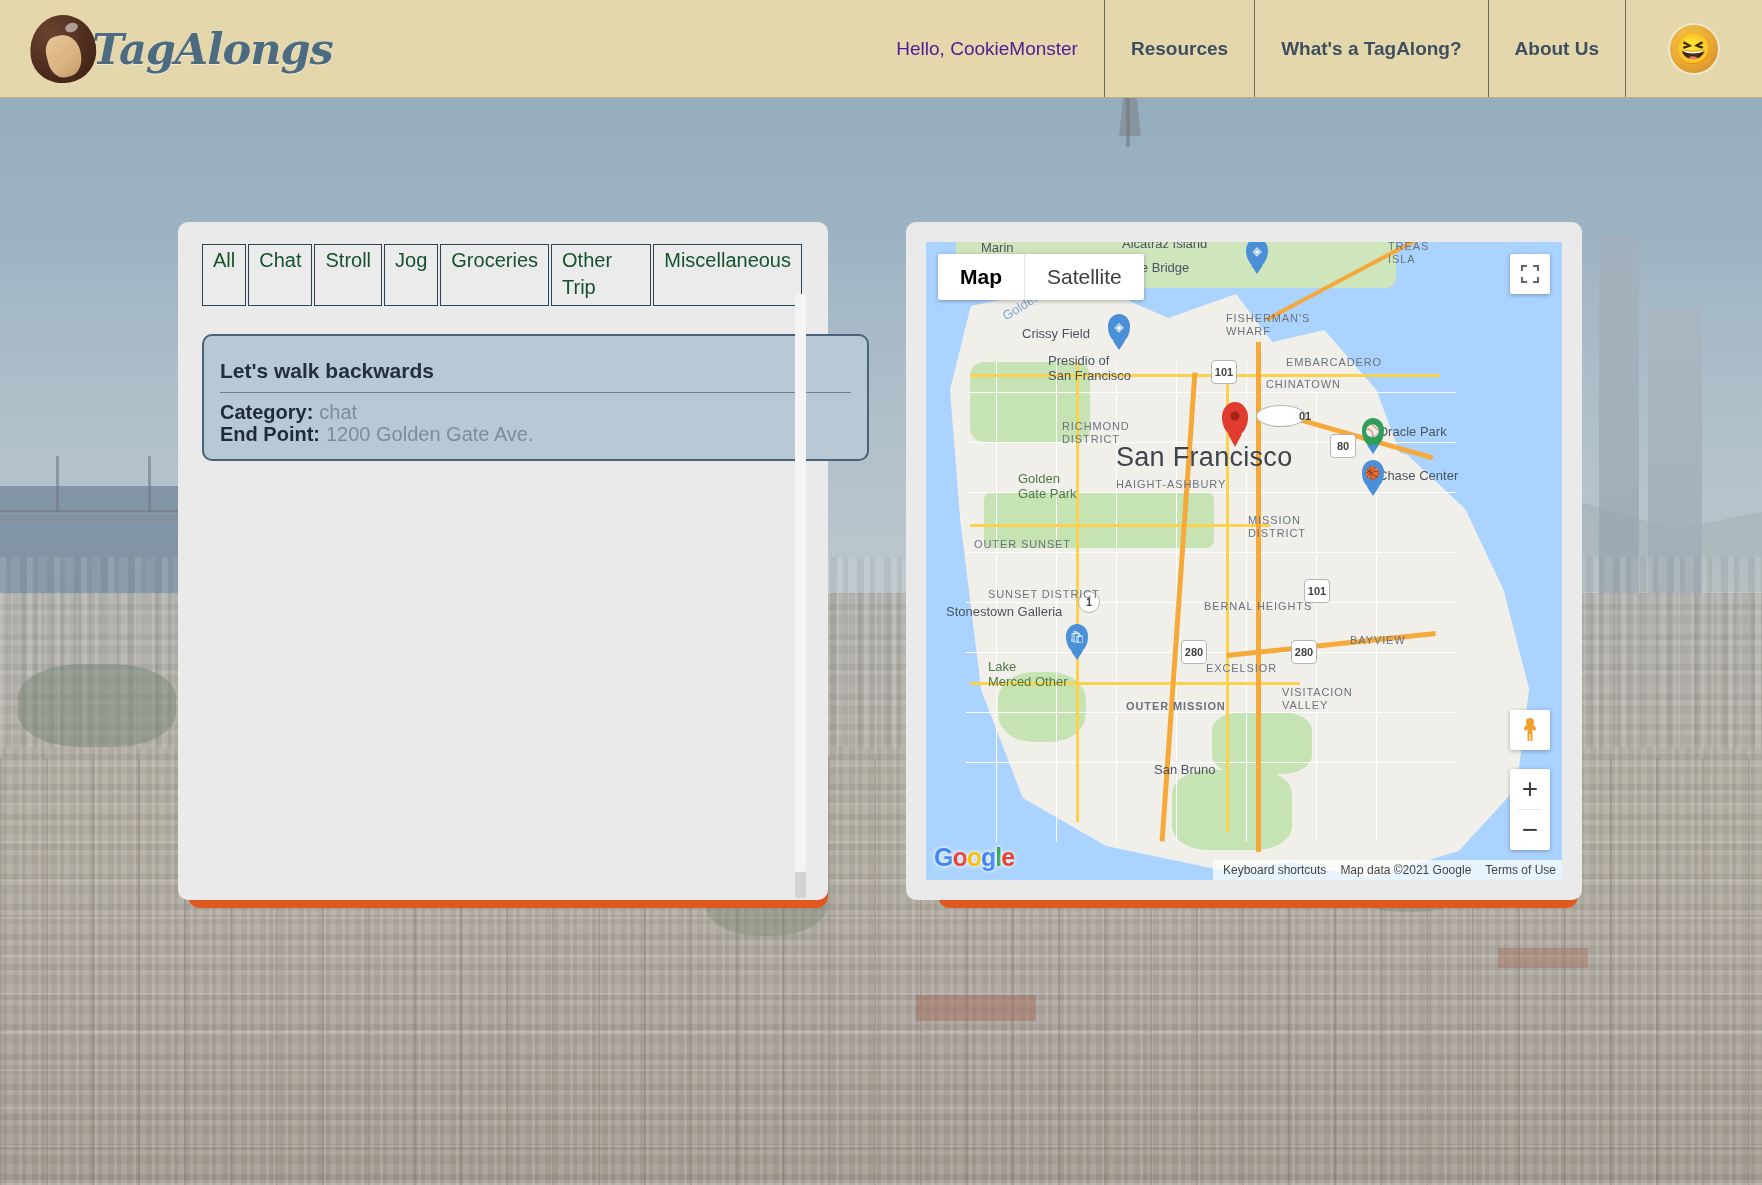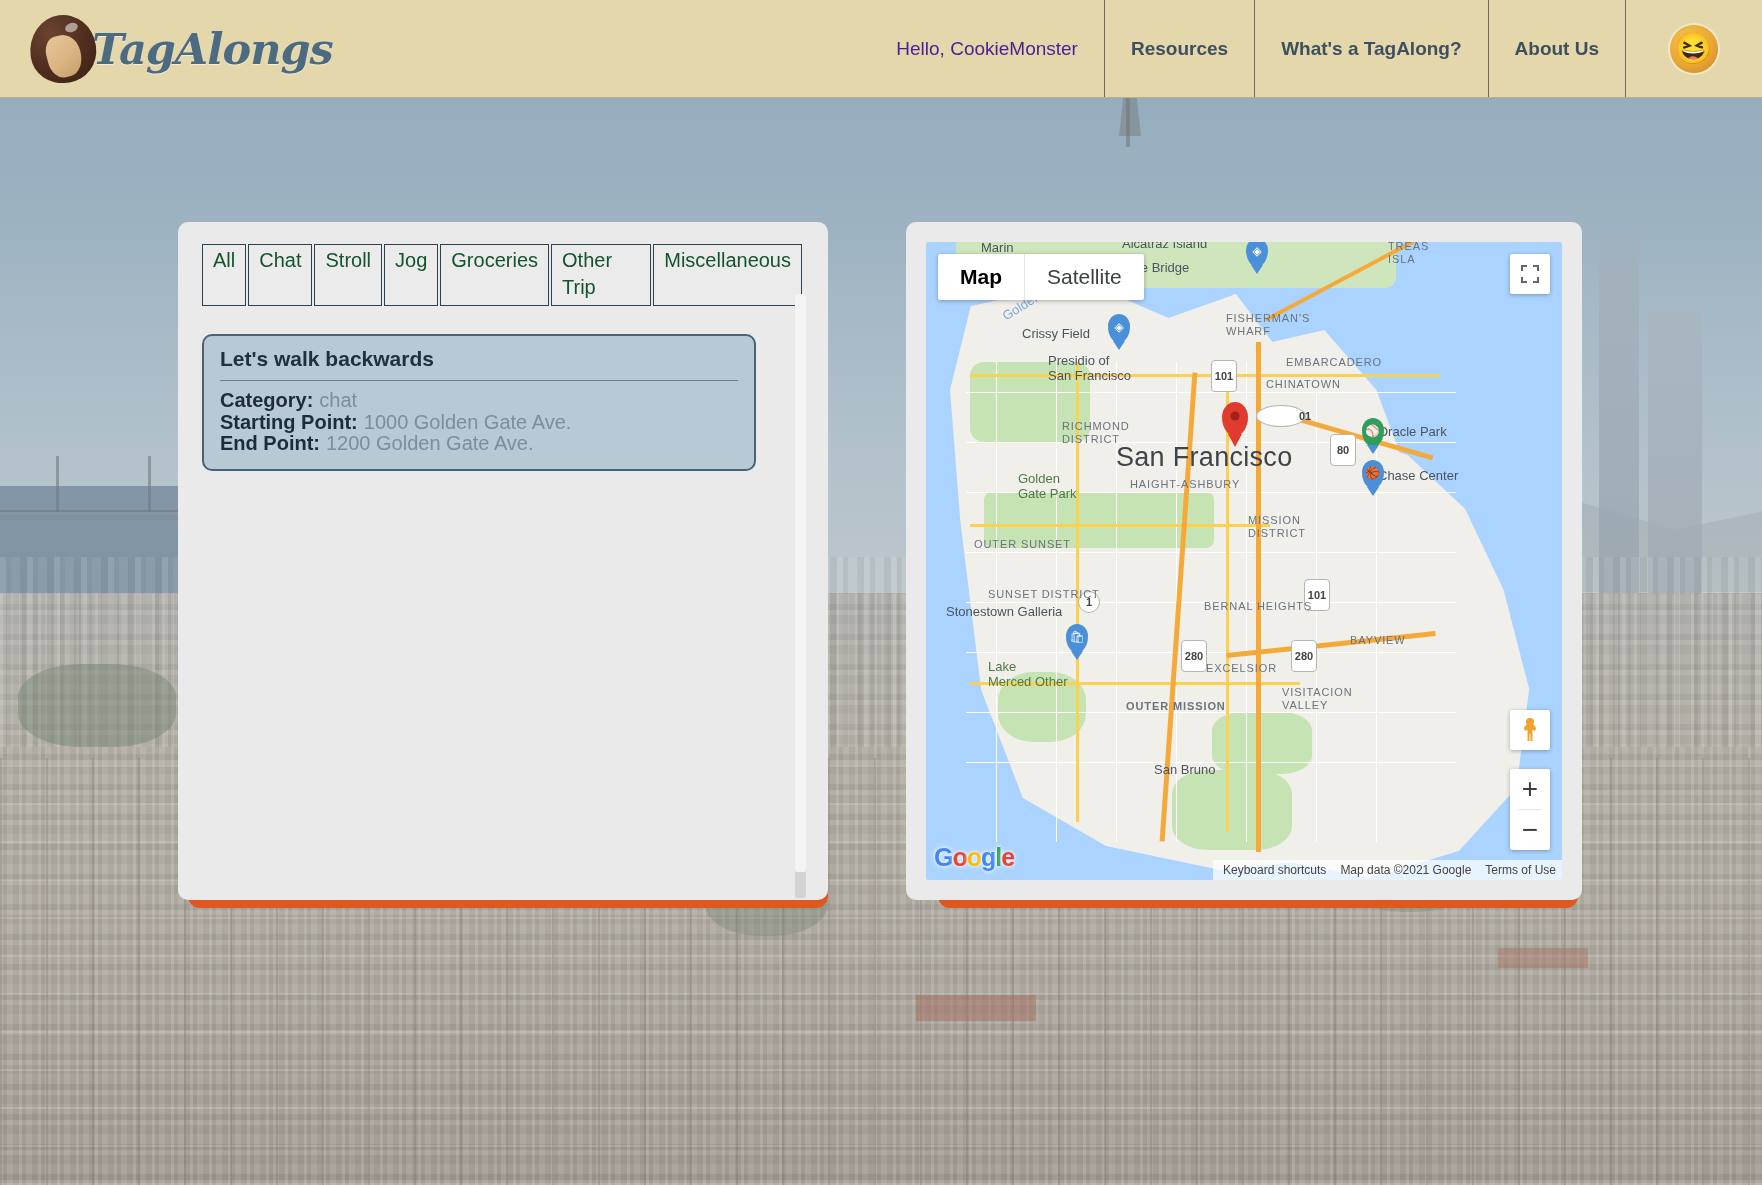--- a/index.html
+++ b/index.html
@@ -178,22 +178,22 @@
     padding: 2px 10px 4px 10px;
     margin-right: 2px;
     cursor: pointer;
     line-height: 1.35;
   }
 
   .trip-card {
     background: #b6c9d5;
     border: 2px solid #4a6275;
     border-radius: 10px;
-    padding: 11px 16px 14px 16px;
-    width: 554px;
+    padding: 23px 16px 14px 16px;
+    width: 667px;
   }
   .trip-title {
     font-size: 21px; font-weight: bold; color: #23303c;
     padding-bottom: 9px;
     border-bottom: 1px solid #6d808f;
     margin-bottom: 9px;
   }
   .trip-row { font-size: 20px; line-height: 1.08; color: #1f2b35; white-space: nowrap; }
   .trip-row .k { font-weight: bold; color: #1f2b35; }
   .trip-row .v { font-weight: normal; color: #7f8d98; margin-left: 6px; }
@@ -270,21 +270,21 @@
   #red-marker::after {
     content: ""; position: absolute; left: 50%; bottom: -11px; transform: translateX(-50%);
     border-left: 7px solid transparent; border-right: 7px solid transparent; border-top: 13px solid #e03b2f;
   }
   #red-marker .inner {
     position: absolute; left: 50%; top: 42%; transform: translate(-50%,-50%);
     width: 9px; height: 9px; border-radius: 50%; background: #a32318;
   }
 
   .hwy-shield {
-    position: absolute; width: 26px; height: 32px; background: #fff;
+    position: absolute; width: 26px; height: 24px; background: #fff;
     border: 1px solid #b5b5b5; border-radius: 4px;
     font-size: 11px; color: #444; display: flex; align-items: center; justify-content: center;
     font-weight: bold;
   }
   .hwy-shield.round { border-radius: 50%; width: 22px; height: 22px; }
 
   
   #maptype-ctrl {
     position: absolute; left: 12px; top: 12px; display: flex;
     background: #fff; border-radius: 2px; box-shadow: 0 1px 4px rgba(0,0,0,.3);
@@ -404,23 +404,20 @@
       <div class="filter-btn">Other Trip</div>
       <div class="filter-btn">Miscellaneous</div>
     </div>
 
     <div class="trip-card">
       <div class="trip-title">Let's walk backwards</div>
       <div class="trip-row">
         <span class="k">Category:</span><span class="v">chat</span>
       </div>
       <div class="trip-row">
-        <span class="k">Starting Point:</span><span class="v">1000 Golden Gate Ave.</span>
-      </div>
-      <div class="trip-row">
         <span class="k">End Point:</span><span class="v">1200 Golden Gate Ave.</span>
       </div>
     </div>
 
     <div id="list-scrollbar">
       <div class="thumb"></div>
     </div>
   </div>
 
   <div class="panel-shadow" id="map-shadow"></div>
@@ -486,21 +483,21 @@
       <div class="maplabel green" style="left:62px;top:418px;line-height:1.15;white-space:pre;">Lake
 Merced Other</div>
       <div class="maplabel place" style="left:228px;top:520px;">San Bruno</div>
       <div class="maplabel place" style="left:452px;top:182px;">Oracle Park</div>
       <div class="maplabel place" style="left:452px;top:226px;">Chase Center</div>
 
       <div class="maplabel city-big" style="left:190px;top:200px;">San Francisco</div>
 
       <div class="maplabel district" style="left:136px;top:178px;line-height:1.2;white-space:pre;">RICHMOND
 DISTRICT</div>
-      <div class="maplabel district" style="left:204px;top:236px;">HAIGHT-ASHBURY</div>
+      <div class="maplabel district" style="left:190px;top:236px;">HAIGHT-ASHBURY</div>
       <div class="maplabel district" style="left:48px;top:296px;">OUTER SUNSET</div>
       <div class="maplabel district" style="left:62px;top:346px;">SUNSET DISTRICT</div>
       <div class="maplabel district" style="left:322px;top:272px;line-height:1.2;white-space:pre;">MISSION
 DISTRICT</div>
       <div class="maplabel district" style="left:278px;top:358px;">BERNAL HEIGHTS</div>
       <div class="maplabel district" style="left:424px;top:392px;">BAYVIEW</div>
       <div class="maplabel district" style="left:280px;top:420px;">EXCELSIOR</div>
       <div class="maplabel district" style="left:200px;top:458px;font-weight:bold;">OUTER MISSION</div>
       <div class="maplabel district" style="left:356px;top:444px;line-height:1.2;white-space:pre;">VISITACION
 VALLEY</div>

